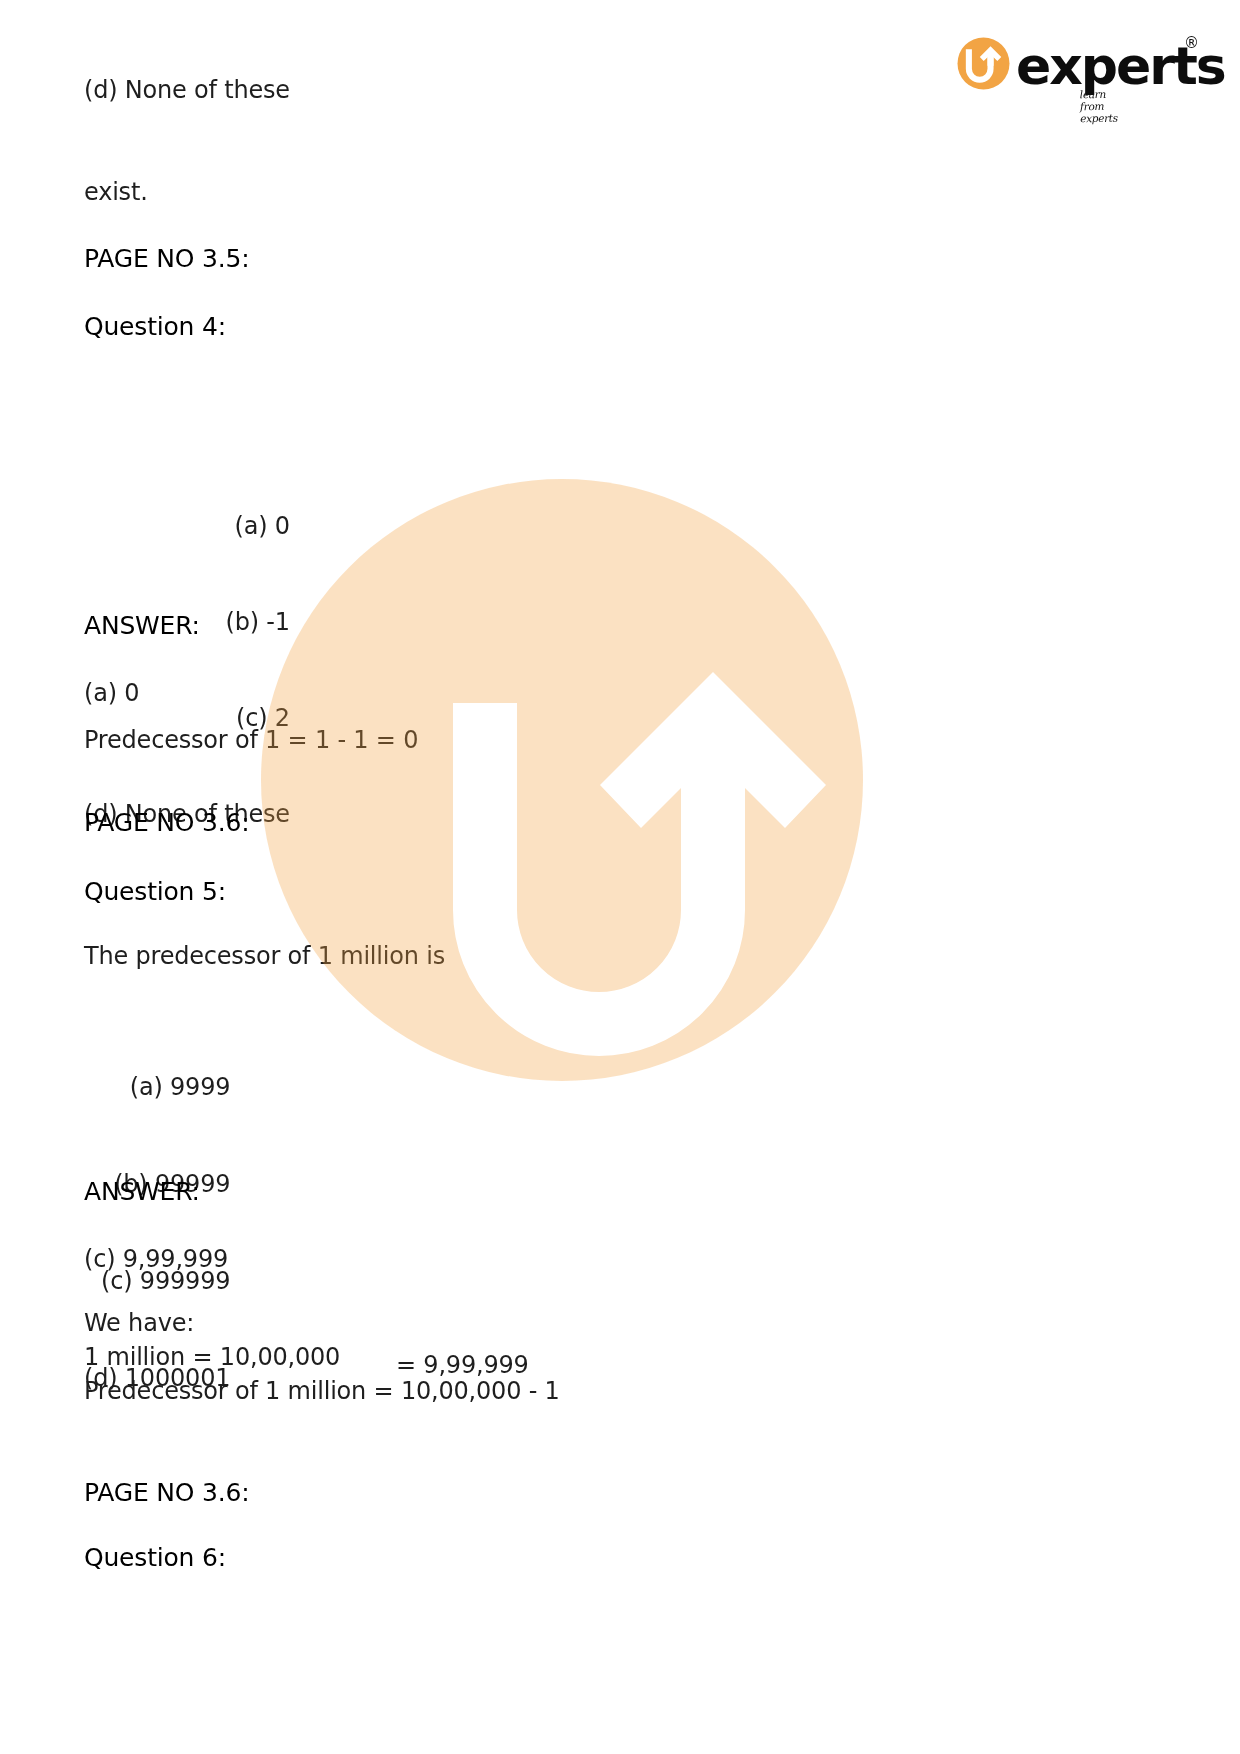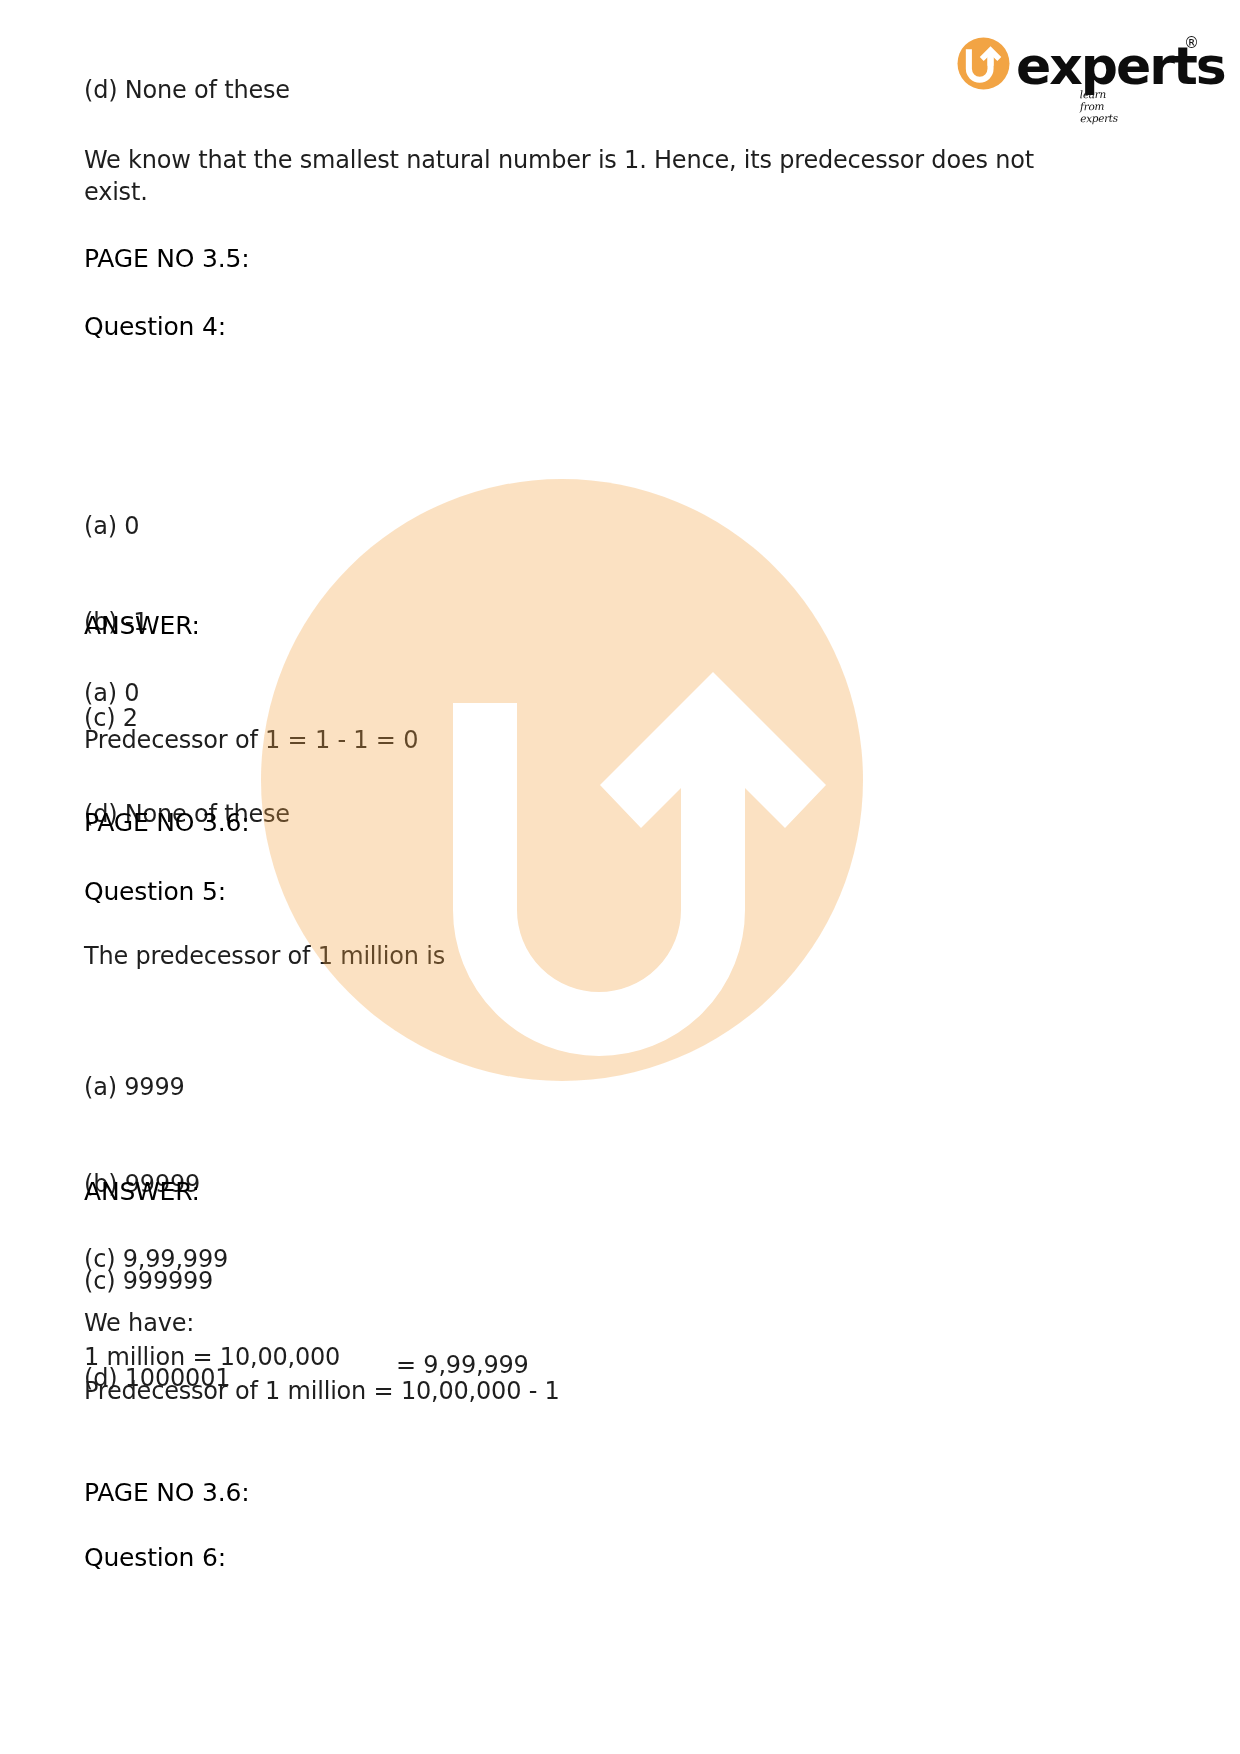--- a/index.html
+++ b/index.html
@@ -2,21 +2,21 @@
 <html><head>
 <meta charset="utf-8">
 <style>
   html,body{margin:0;padding:0;background:#ffffff;}
   .page{
     position:relative;width:1240px;height:1754px;background:#ffffff;overflow:hidden;
     font-family:"DejaVu Sans","Liberation Sans",sans-serif;
   }
   .tb{
     position:absolute;left:84px;font-size:24px;color:#1e1e1e;
-    line-height:32px;white-space:pre;letter-spacing:-0.2px;z-index:2;
+    line-height:32px;white-space:pre;letter-spacing:-0.2px;z-index:2;text-align:right;
   }
   .hd{font-weight:normal;color:#000;font-size:25px;letter-spacing:-0.2px;}
   .opt div{height:32px;}
   .optq5 div{height:33px;}
   .wm{position:absolute;left:0;top:0;z-index:5;pointer-events:none;}
   .logo-wrap{position:absolute;z-index:6;}
   .logo-icon{position:absolute;left:957px;top:37px;}
   .wordmark{
     position:absolute;left:1016px;top:36px;font-size:52px;font-weight:800;
     color:#0d0d0d;letter-spacing:-2px;line-height:60px;
@@ -52,21 +52,20 @@
     <svg class="logo-icon" width="53" height="53" viewBox="0 0 53 53">
       <circle cx="26.5" cy="26.5" r="26" fill="#F2A444"></circle>
       <use href="#uarrow" transform="translate(26.5,27.5) scale(0.095) translate(-639,-864)"></use>
     </svg>
     <div class="wordmark">experts</div>
     <div class="regmark">®</div>
     <div class="tagline">learn from experts</div>
   </div>
 
   <div class="tb" style="top:74px">(d) None of these</div>
-  <div class="tb" style="top:144px">We know that the smallest natural number is 1. Hence, its predecessor does not</div>
   <div class="tb" style="top:176px">exist.</div>
 
   <div class="tb hd" style="top:243px">PAGE NO 3.5:</div>
 
   <div class="tb hd" style="top:311px">Question 4:</div>
 
   <div class="tb opt" style="top:446px">
     <div>(a) 0</div>
     <div>(b) -1</div>
     <div>(c) 2</div>

